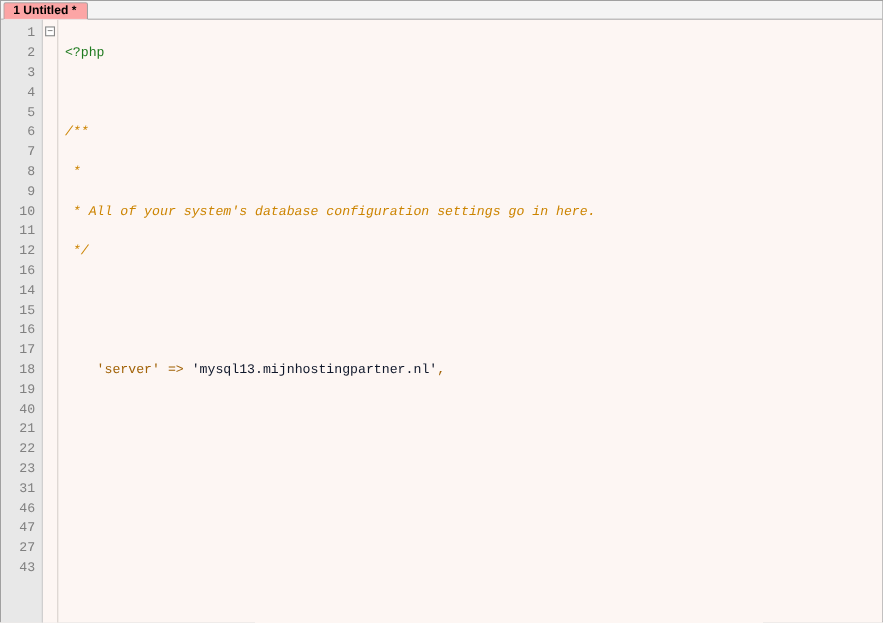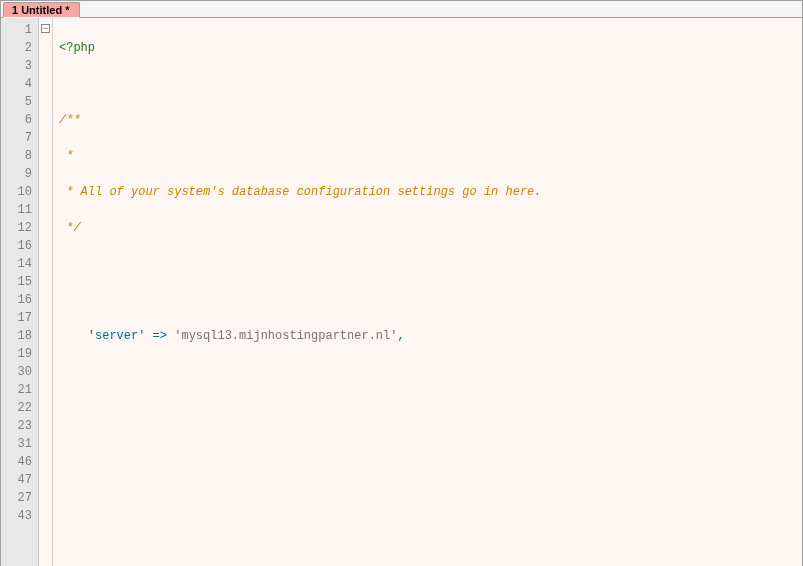--- a/index.html
+++ b/index.html
@@ -9,22 +9,22 @@
   .tab { background: #fca5a5; border: 1px solid #a0a0a0; border-bottom: 1px solid #fff; padding: 1px 10px 1px 8px; font-size: 11px; position: relative; top: 1px; border-radius: 2px 2px 0 0; font-weight: bold; }
   .editor { flex: 1; display: flex; background: #fdf6f3; position: relative; }
   .gutter { width: 38px; background: #e8e8e8; border-right: 1px solid #c8c8c8; text-align: right; padding: 3px 6px 0 0; color: #808080; font-family: Consolas, "Courier New", monospace; font-size: 12px; line-height: 18px; user-select: none; }
   .fold { width: 14px; background: #fdf6f3; border-right: 1px solid #d8d0cc; position: relative; }
   .fold-mark { position: absolute; top: 6px; left: 2px; width: 9px; height: 9px; border: 1px solid #888; background: #fff; font-size: 9px; line-height: 7px; text-align: center; color: #555; }
   .code { flex: 1; padding: 3px 0 0 6px; font-family: Consolas, "Courier New", monospace; font-size: 12px; line-height: 18px; white-space: pre; color: #333; }
   .ln { height: 18px; }
   .cl { height: 18px; display: block; }
   .tok-tag    { color: #1e7a1e; }
   .tok-comm   { color: #cc8400; font-style: italic; }
-  .tok-key    { color: #0369a1; }   
-  .tok-str    { color: #737373; }
+  .tok-key    { color: #a16207; }   
+  .tok-str    { color: #0f172a; }
 </style>
 </head>
 <body>
 
 <div class="window">
 
   <div class="tab-bar">
     <div class="tab">1 Untitled *</div>
   </div>
 
@@ -43,21 +43,21 @@
       <div class="ln">10</div>
       <div class="ln">11</div>
       <div class="ln">12</div>
       <div class="ln">16</div>
       <div class="ln">14</div>
       <div class="ln">15</div>
       <div class="ln">16</div>
       <div class="ln">17</div>
       <div class="ln">18</div>
       <div class="ln">19</div>
-      <div class="ln">30</div>
+      <div class="ln">40</div>
       <div class="ln">21</div>
       <div class="ln">22</div>
       <div class="ln">23</div>
       <div class="ln">31</div>
       <div class="ln">46</div>
       <div class="ln">47</div>
       <div class="ln">27</div>
       <div class="ln">43</div>
     </div>
 

